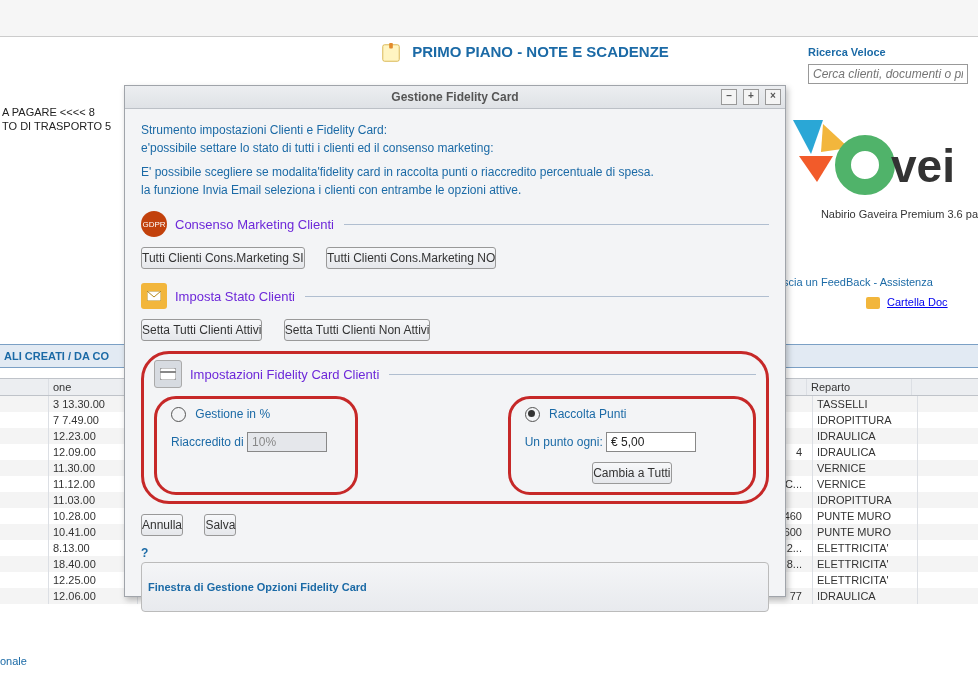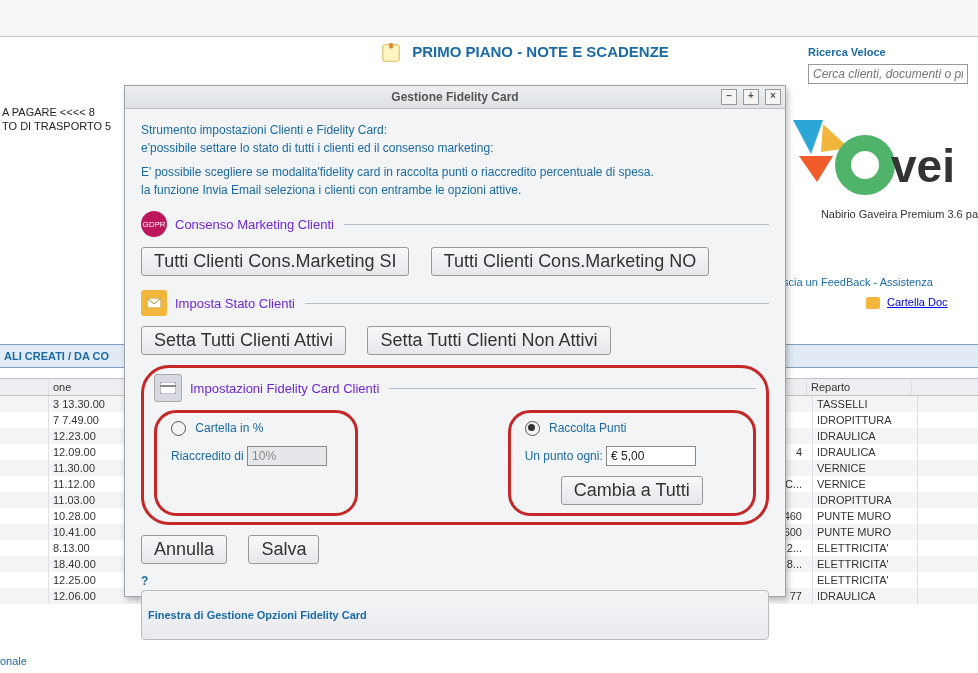--- a/index.html
+++ b/index.html
@@ -29,27 +29,27 @@
   .c0{width:40px}.c1{width:80px}.c2{width:660px}.c3{width:96px}
   .bottomlink{position:absolute;left:0;bottom:6px;color:#1b6aa6;font-size:11px}
   
   .dialog{position:absolute;left:124px;top:85px;width:660px;height:510px;background:#f3f4f6;border:1px solid #a0a4aa;box-shadow:2px 3px 6px rgba(0,0,0,0.25)}
   .titlebar{height:22px;background:linear-gradient(#eceef1,#dfe2e6);border-bottom:1px solid #bcc0c6;text-align:center;line-height:22px;color:#555;font-size:12px;font-weight:bold;position:relative}
   .winbtns{position:absolute;right:4px;top:3px;display:flex;gap:6px}
   .winbtn{width:14px;height:14px;border:1px solid #999;background:#f4f4f4;font-size:10px;line-height:12px;text-align:center;color:#555;cursor:pointer}
   .dbody{padding:10px 16px 8px 16px;color:#113f7b;font-size:12px}
   .dbody p{margin:4px 0;color:#1b6aa6}
   .srow{display:flex;align-items:center;margin-top:14px}
-  .srow .hicon{width:26px;height:26px;border-radius:50%;background:#be185d;display:inline-flex;align-items:center;justify-content:center;color:#fff;font-size:8px;margin-right:8px}
+  .srow .hicon{width:26px;height:26px;border-radius:50%;background:#c2410c;display:inline-flex;align-items:center;justify-content:center;color:#fff;font-size:8px;margin-right:8px}
   .srow .hicon.mail{background:#f2b63c;border-radius:3px}
   .srow .hicon.card{background:#d7dbe1;border-radius:3px;border:1px solid #aaa}
   .srow .stitle{font-weight:normal;color:#6d28d9;font-size:13px;white-space:nowrap}
   .srow .sline{flex:1;border-bottom:1px solid #b0bed0;margin-left:10px;height:1px}
   .btnrow{margin:10px 0}
-  .btn{display:inline-block;background:linear-gradient(#f7f8fa,#e5e7eb);border:1px solid #999;border-radius:3px;padding:3px 12px;font-size:18px;color:#333;cursor:pointer;margin-right:18px}
+  .btn{display:inline-block;background:linear-gradient(#f7f8fa,#e5e7eb);border:1px solid #999;border-radius:3px;padding:3px 0;font-size:12px;color:#333;cursor:pointer;margin-right:18px}
   .fidbox{border:3px solid #c62828;border-radius:22px;padding:8px 14px;display:inline-block;vertical-align:top}
   .fidwrap{display:flex;gap:150px;margin-top:8px}
   .radio{width:13px;height:13px;border:1px solid #555;border-radius:50%;display:inline-block;vertical-align:middle;margin-right:6px;position:relative}
   .radio.checked::after{content:"";position:absolute;left:2px;top:2px;width:7px;height:7px;background:#333;border-radius:50%}
   .flab{color:#1b6aa6;font-size:12px}
   .finput{border:1px solid #888;background:#e5e7eb;color:#888;padding:2px 4px;width:70px;font-size:12px}
   .finput.active{background:#fff;color:#222}
   .helpbar{margin-top:4px}
   .help-q{font-weight:bold;color:#1b6aa6}
   .help-track{border:1px solid #bbb;border-radius:4px;height:16px;background:linear-gradient(#f4f5f7,#e8eaee);padding:16px 6px;line-height:16px;font-weight:bold;color:#1b6aa6;font-size:11px;margin-top:2px}
@@ -242,21 +242,21 @@
               </svg>
             </span>
           <span class="stitle">Impostazioni Fidelity Card Clienti</span>
           <span class="sline"></span>
         </div>
 
         <div class="fidwrap">
           <div class="fidbox" style="width:190px">
             <div>
               <span class="radio"></span>
-              <span class="flab">Cartella in %</span>
+              <span class="flab">Gestione in %</span>
             </div>
             <div style="margin-top:10px">
               <span class="flab">Riaccredito di</span>
               <input class="finput" disabled="" value="10%" style="">
             </div>
           </div>
 
           <div class="fidbox" style="width:240px">
             <div>
               <span class="radio checked"></span>

